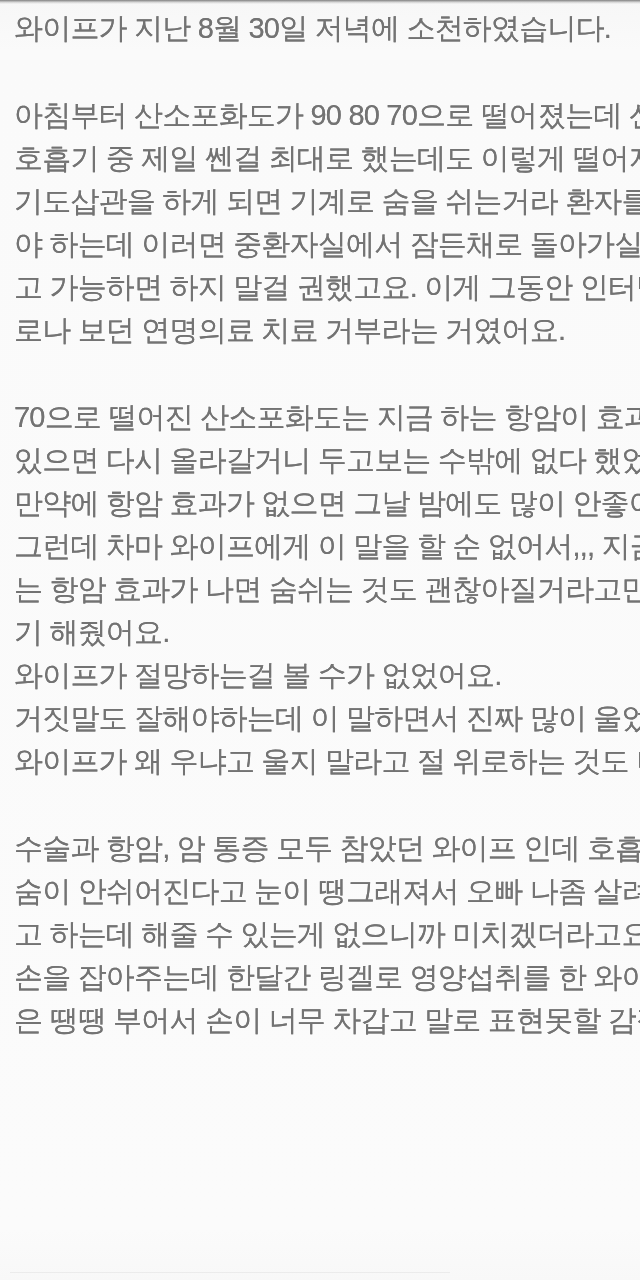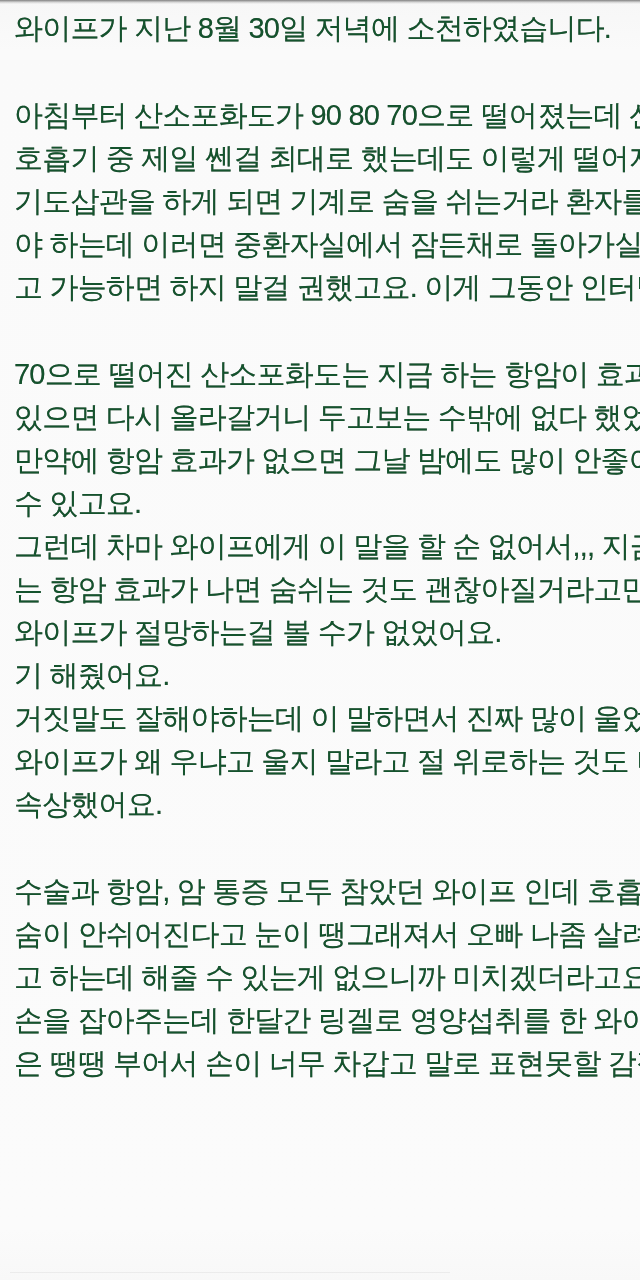--- a/index.html
+++ b/index.html
@@ -46,21 +46,21 @@
     margin: 0 0 44px 0;
   }
   .paragraph:last-child {
     margin-bottom: 0;
   }
   .text-line {
     font-size: 29px;
     line-height: 43px;
     font-weight: 500;
     letter-spacing: -0.8px;
-    color: #14532d;
+    color: #737373;
     white-space: nowrap;
     
     text-shadow: 0 0 0.6px rgba(30,30,30,0.55);
   }
 </style>
 </head>
 <body>
 
 <div class="page"></div>
 <div class="top-edge"></div>
@@ -69,33 +69,32 @@
 
 <div class="paragraph">
       <div class="text-line">와이프가 지난 8월 30일 저녁에 소천하였습니다.</div>
     </div>
     <div class="paragraph">
       <div class="text-line">아침부터 산소포화도가 90 80 70으로 떨어졌는데 산소</div>
       <div class="text-line">호흡기 중 제일 쎈걸 최대로 했는데도 이렇게 떨어지는</div>
       <div class="text-line">기도삽관을 하게 되면 기계로 숨을 쉬는거라 환자를 쟤워</div>
       <div class="text-line">야 하는데 이러면 중환자실에서 잠든채로 돌아가실거라</div>
       <div class="text-line">고 가능하면 하지 말걸 권했고요. 이게 그동안 인터넷으</div>
+      <div class="text-line">로나 보던 연명의료 치료 거부라는 거였어요.</div>
     </div>
     <div class="paragraph">
       <div class="text-line">70으로 떨어진 산소포화도는 지금 하는 항암이 효과가</div>
       <div class="text-line">있으면 다시 올라갈거니 두고보는 수밖에 없다 했었어요.</div>
       <div class="text-line">만약에 항암 효과가 없으면 그날 밤에도 많이 안좋아질</div>
-      <div class="text-line">수 있고요.</div>
       <div class="text-line">그런데 차마 와이프에게 이 말을 할 순 없어서,,, 지금 하</div>
       <div class="text-line">는 항암 효과가 나면 숨쉬는 것도 괜찮아질거라고만 이야</div>
+      <div class="text-line">기 해줬어요.</div>
       <div class="text-line">와이프가 절망하는걸 볼 수가 없었어요.</div>
-      <div class="text-line">기 해줬어요.</div>
       <div class="text-line">거짓말도 잘해야하는데 이 말하면서 진짜 많이 울었어요.</div>
       <div class="text-line">와이프가 왜 우냐고 울지 말라고 절 위로하는 것도 너무</div>
-      <div class="text-line">속상했어요.</div>
     </div>
     <div class="paragraph">
       <div class="text-line">수술과 항암, 암 통증 모두 참았던 와이프 인데 호흡이 달</div>
       <div class="text-line">숨이 안쉬어진다고 눈이 땡그래져서 오빠 나좀 살려달라</div>
       <div class="text-line">고 하는데 해줄 수 있는게 없으니까 미치겠더라고요.</div>
       <div class="text-line">손을 잡아주는데 한달간 링겔로 영양섭취를 한 와이프 몸</div>
       <div class="text-line">은 땡땡 부어서 손이 너무 차갑고 말로 표현못할 감정이</div>
     </div>
   </div>
 

